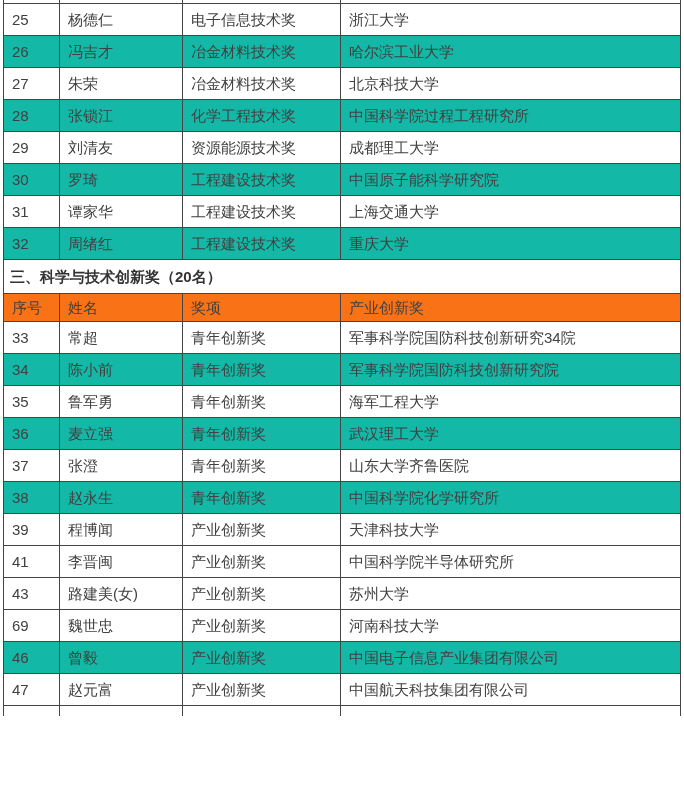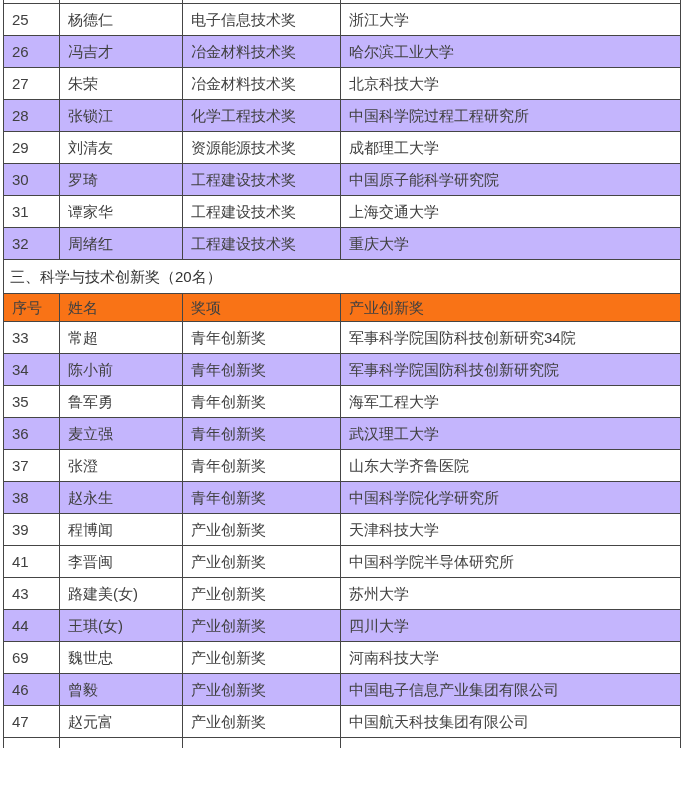--- a/index.html
+++ b/index.html
@@ -31,31 +31,31 @@
     line-height: 1.15;
     white-space: nowrap;
     overflow: hidden;
   }
   
   tr.stub-top td { height: 3px; padding: 0; border-top: none; }
   tr.stub-bottom td { height: 10px; padding: 0; border-bottom: none; }
   
   tr.section td {
     height: 33px;
-    font-weight: normal;
+    font-weight: bold;
     font-size: 15px;
     color: #333333;
     padding-left: 6px;
     background: #ffffff;
   }
   
   tr.colhead th { height: 27px; background: #f97316; }
   
   tr.row td { background: #ffffff; }
-  tr.row.alt td { background: #c4b5fd; }
+  tr.row.alt td { background: #14b8a6; }
 </style>
 </head>
 <body>
 
 <div class="page">
   <table class="awards">
     <colgroup>
       <col style="width:56px">
       <col style="width:123px">
       <col style="width:158px">
@@ -182,26 +182,20 @@
           <td>李晋闽</td>
           <td>产业创新奖</td>
           <td>中国科学院半导体研究所</td>
         </tr>
         <tr class="row">
           <td>43</td>
           <td>路建美(女)</td>
           <td>产业创新奖</td>
           <td>苏州大学</td>
         </tr>
-        <tr class="row alt">
-          <td>44</td>
-          <td>王琪(女)</td>
-          <td>产业创新奖</td>
-          <td>四川大学</td>
-        </tr>
         <tr class="row">
           <td>69</td>
           <td>魏世忠</td>
           <td>产业创新奖</td>
           <td>河南科技大学</td>
         </tr>
         <tr class="row alt">
           <td>46</td>
           <td>曾毅</td>
           <td>产业创新奖</td>

